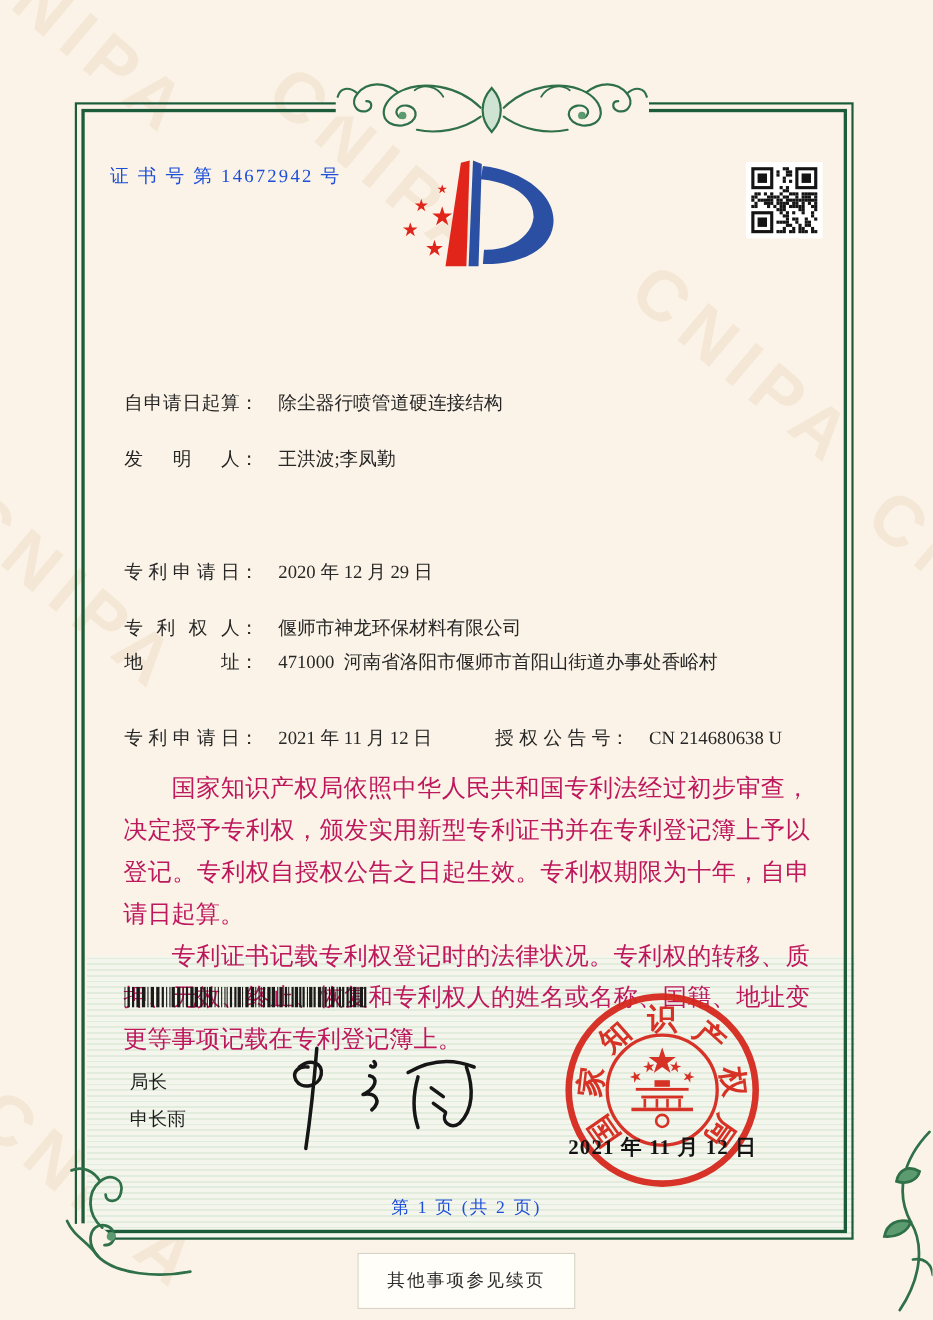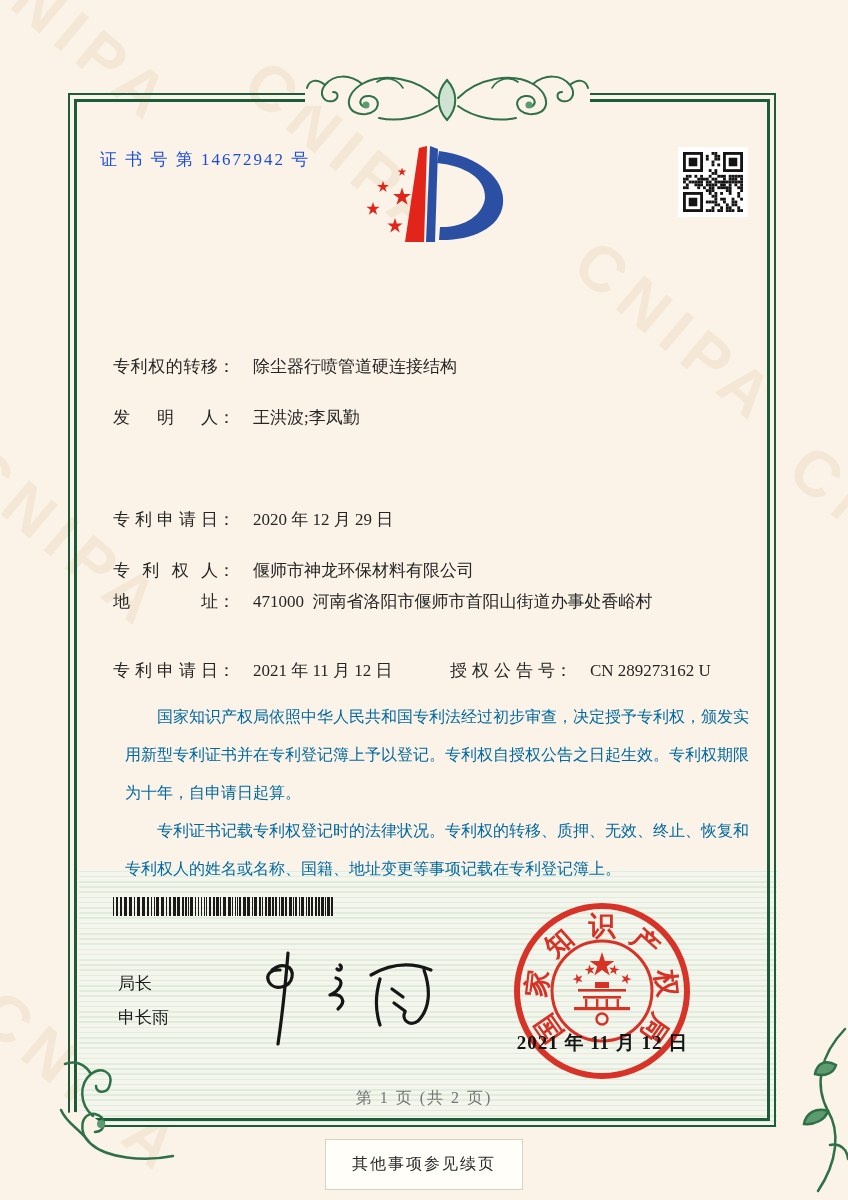--- a/index.html
+++ b/index.html
@@ -20,31 +20,31 @@
   #cert-no{left:100px;top:148px;font-size:17px;letter-spacing:2px;color:#1d4ed8;}
   #title{left:0;right:0;top:246px;text-align:center;font-size:41px;font-weight:600;
          letter-spacing:5px;color:#141414;}
   
   .frow{position:absolute;left:113px;font-size:17px;color:#262626;white-space:nowrap;}
   .flab{display:inline-block;width:105px;text-align-last:justify;vertical-align:top;}
   .fcolon{display:inline-block;}
   .fval{margin-left:18px;white-space:pre-wrap;}
   .fpair2{position:absolute;left:337px;top:0;white-space:nowrap;}
   
-  #body-text{left:125px;top:698px;width:624px;font-size:16px;line-height:38px;
-      text-align:justify;color:#0369a1;}
+  #body-text{left:112px;top:698px;width:624px;font-size:22px;line-height:38px;
+      text-align:justify;color:#be185d;}
   #body-text p{margin:0;text-indent:2em;}
   
   #sig-title{left:118px;top:972px;font-size:17px;}
   #sig-name{left:118px;top:1006px;font-size:17px;}
   
   #seal-date{left:505px;top:1030px;width:195px;text-align:center;font-size:19px;
       font-weight:bold;letter-spacing:1px;color:#131313;}
   
-  #page-indicator{left:0;right:0;top:1088px;text-align:center;font-size:16px;letter-spacing:2px;color:#737373;}
+  #page-indicator{left:0;right:0;top:1088px;text-align:center;font-size:16px;letter-spacing:2px;color:#1d4ed8;}
   #cont-box{left:50%;top:1139px;transform:translateX(-50%);background:#fffef9;
       border:1px solid #d8d2c4;padding:14px 26px;font-size:16px;letter-spacing:2px;color:#2b2b2b;}
   svg{display:block;}
 </style>
 </head>
 <body>
 
 <div id="page">
 
   <svg width="0" height="0" style="position:absolute">
@@ -273,38 +273,38 @@
         <rect x="42.85714285714286" y="2.857142857142857" width="14.285714285714286" height="14.285714285714286" fill="#fff"></rect>
         <rect x="45.714285714285715" y="5.714285714285714" width="8.571428571428571" height="8.571428571428571"></rect>
         <rect x="0" y="40" width="20" height="20"></rect>
         <rect x="2.857142857142857" y="42.85714285714286" width="14.285714285714286" height="14.285714285714286" fill="#fff"></rect>
         <rect x="5.714285714285714" y="45.714285714285715" width="8.571428571428571" height="8.571428571428571"></rect>
       </g>
   </svg>
 
 
   <div class="frow" style="top:355px">
-    <span class="flab">专利权的转移</span><span class="fcolon">：</span><span class="fval">除尘器行喷管道硬连接结构</span>
+    <span class="flab">自申请日起算</span><span class="fcolon">：</span><span class="fval">除尘器行喷管道硬连接结构</span>
   </div>
   <div class="frow" style="top:406px">
     <span class="flab">发明人</span><span class="fcolon">：</span><span class="fval">王洪波;李凤勤</span>
   </div>
   <div class="frow" style="top:508px">
     <span class="flab">专利申请日</span><span class="fcolon">：</span><span class="fval">2020 年 12 月 29 日</span>
   </div>
   <div class="frow" style="top:559px">
     <span class="flab">专利权人</span><span class="fcolon">：</span><span class="fval">偃师市神龙环保材料有限公司</span>
   </div>
   <div class="frow" style="top:590px">
     <span class="flab">地址</span><span class="fcolon">：</span><span class="fval">471000  河南省洛阳市偃师市首阳山街道办事处香峪村</span>
   </div>
   <div class="frow" style="top:659px;width:640px">
     <span class="flab">专利申请日</span><span class="fcolon">：</span><span class="fval">2021 年 11 月 12 日</span>
     <span class="fpair2">
-      <span class="flab">授权公告号</span><span class="fcolon">：</span><span class="fval">CN 289273162 U</span>
+      <span class="flab">授权公告号</span><span class="fcolon">：</span><span class="fval">CN 214680638 U</span>
     </span>
   </div>
 
   <div id="body-text" class="abs">
     <p>国家知识产权局依照中华人民共和国专利法经过初步审查，决定授予专利权，颁发实用新型专利证书并在专利登记簿上予以登记。专利权自授权公告之日起生效。专利权期限为十年，自申请日起算。</p>
     <p>专利证书记载专利权登记时的法律状况。专利权的转移、质押、无效、终止、恢复和专利权人的姓名或名称、国籍、地址变更等事项记载在专利登记簿上。</p>
   </div>
 
   <svg class="abs" style="left:113px;top:897px" width="223" height="19" viewBox="0 0 223 19">
     <g class="bars" fill="#1c1a18">

